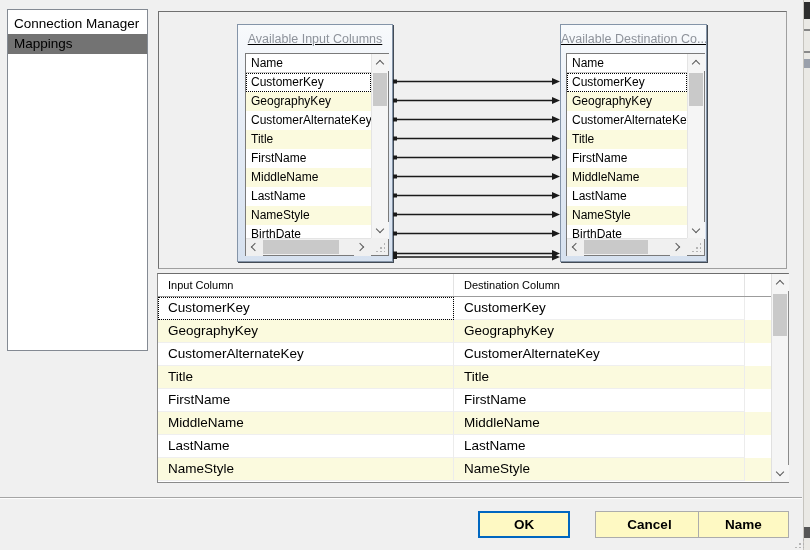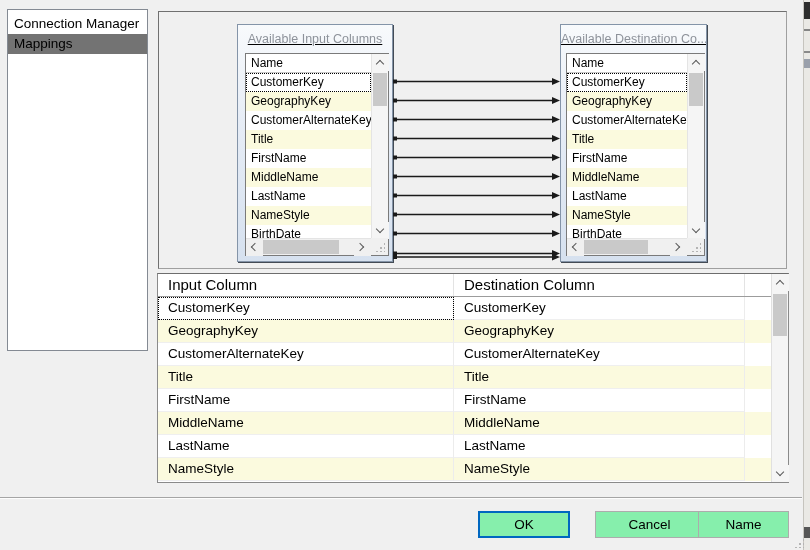--- a/index.html
+++ b/index.html
@@ -103,44 +103,44 @@
   .grid {
     position:absolute; left:157px; top:273px; width:632px; height:210px;
     background:#fff; border:1px solid #8a8a8a; border-top-color:#6d6d6d;
   }
   .grid-header {
     position:absolute; left:0; top:0; right:17px; height:23px;
     border-bottom:1px solid #9c9c9c; background:#fff;
   }
   .gh-cell {
     position:absolute; top:0; height:22px; line-height:22px;
-    font-size:15px; padding-left:10px; white-space:nowrap;
+    font-size:11px; padding-left:10px; white-space:nowrap;
     border-right:1px solid #e3e3e3;
   }
   .grow { position:absolute; left:0; right:17px; height:23px; background:#fff; }
   .grow.alt { background:var(--alt-row,#fbfade); }
   .gcell {
     position:absolute; top:0; height:23px; line-height:22px;
     font-size:13.5px; padding-left:10px; white-space:nowrap;
     border-right:1px solid #ececec; border-bottom:1px solid #efefef;
   }
   .gcell.focused { outline:1px dotted #000; outline-offset:-1px; }
   .grid-vbar {
     position:absolute; right:0; top:0; width:17px; bottom:0;
     background:#f5f5f5; border-left:1px solid #e0e0e0;
   }
   
   .separator {
     position:absolute; left:0; top:497px; width:802px; height:2px;
     background:linear-gradient(#a5a5a5 50%, #fdfdfd 50%);
   }
   .btn {
-    position:absolute; top:511px; height:27px; background:#86efac;
+    position:absolute; top:511px; height:27px; background:#fef9c3;
     border:1px solid #acacac; font-size:13.5px; text-align:center;
-    line-height:24px; cursor:default; font-family:"Liberation Sans",sans-serif;
+    line-height:24px; cursor:default; font-family:"Liberation Sans",sans-serif;font-weight:bold;
   }
   .btn.default { border:2px solid var(--accent,#0067c0); line-height:22px; }
   .btn.ok { left:478px; width:92px; }
   .btn.cancel { left:595px; width:109px; }
   .btn.help { left:698px; width:91px; }
   
   .right-strip {
     position:absolute; left:803px; top:0; width:7px; height:550px;
     background:#eae9e5; border-left:1px solid #c6c4be;
   }

